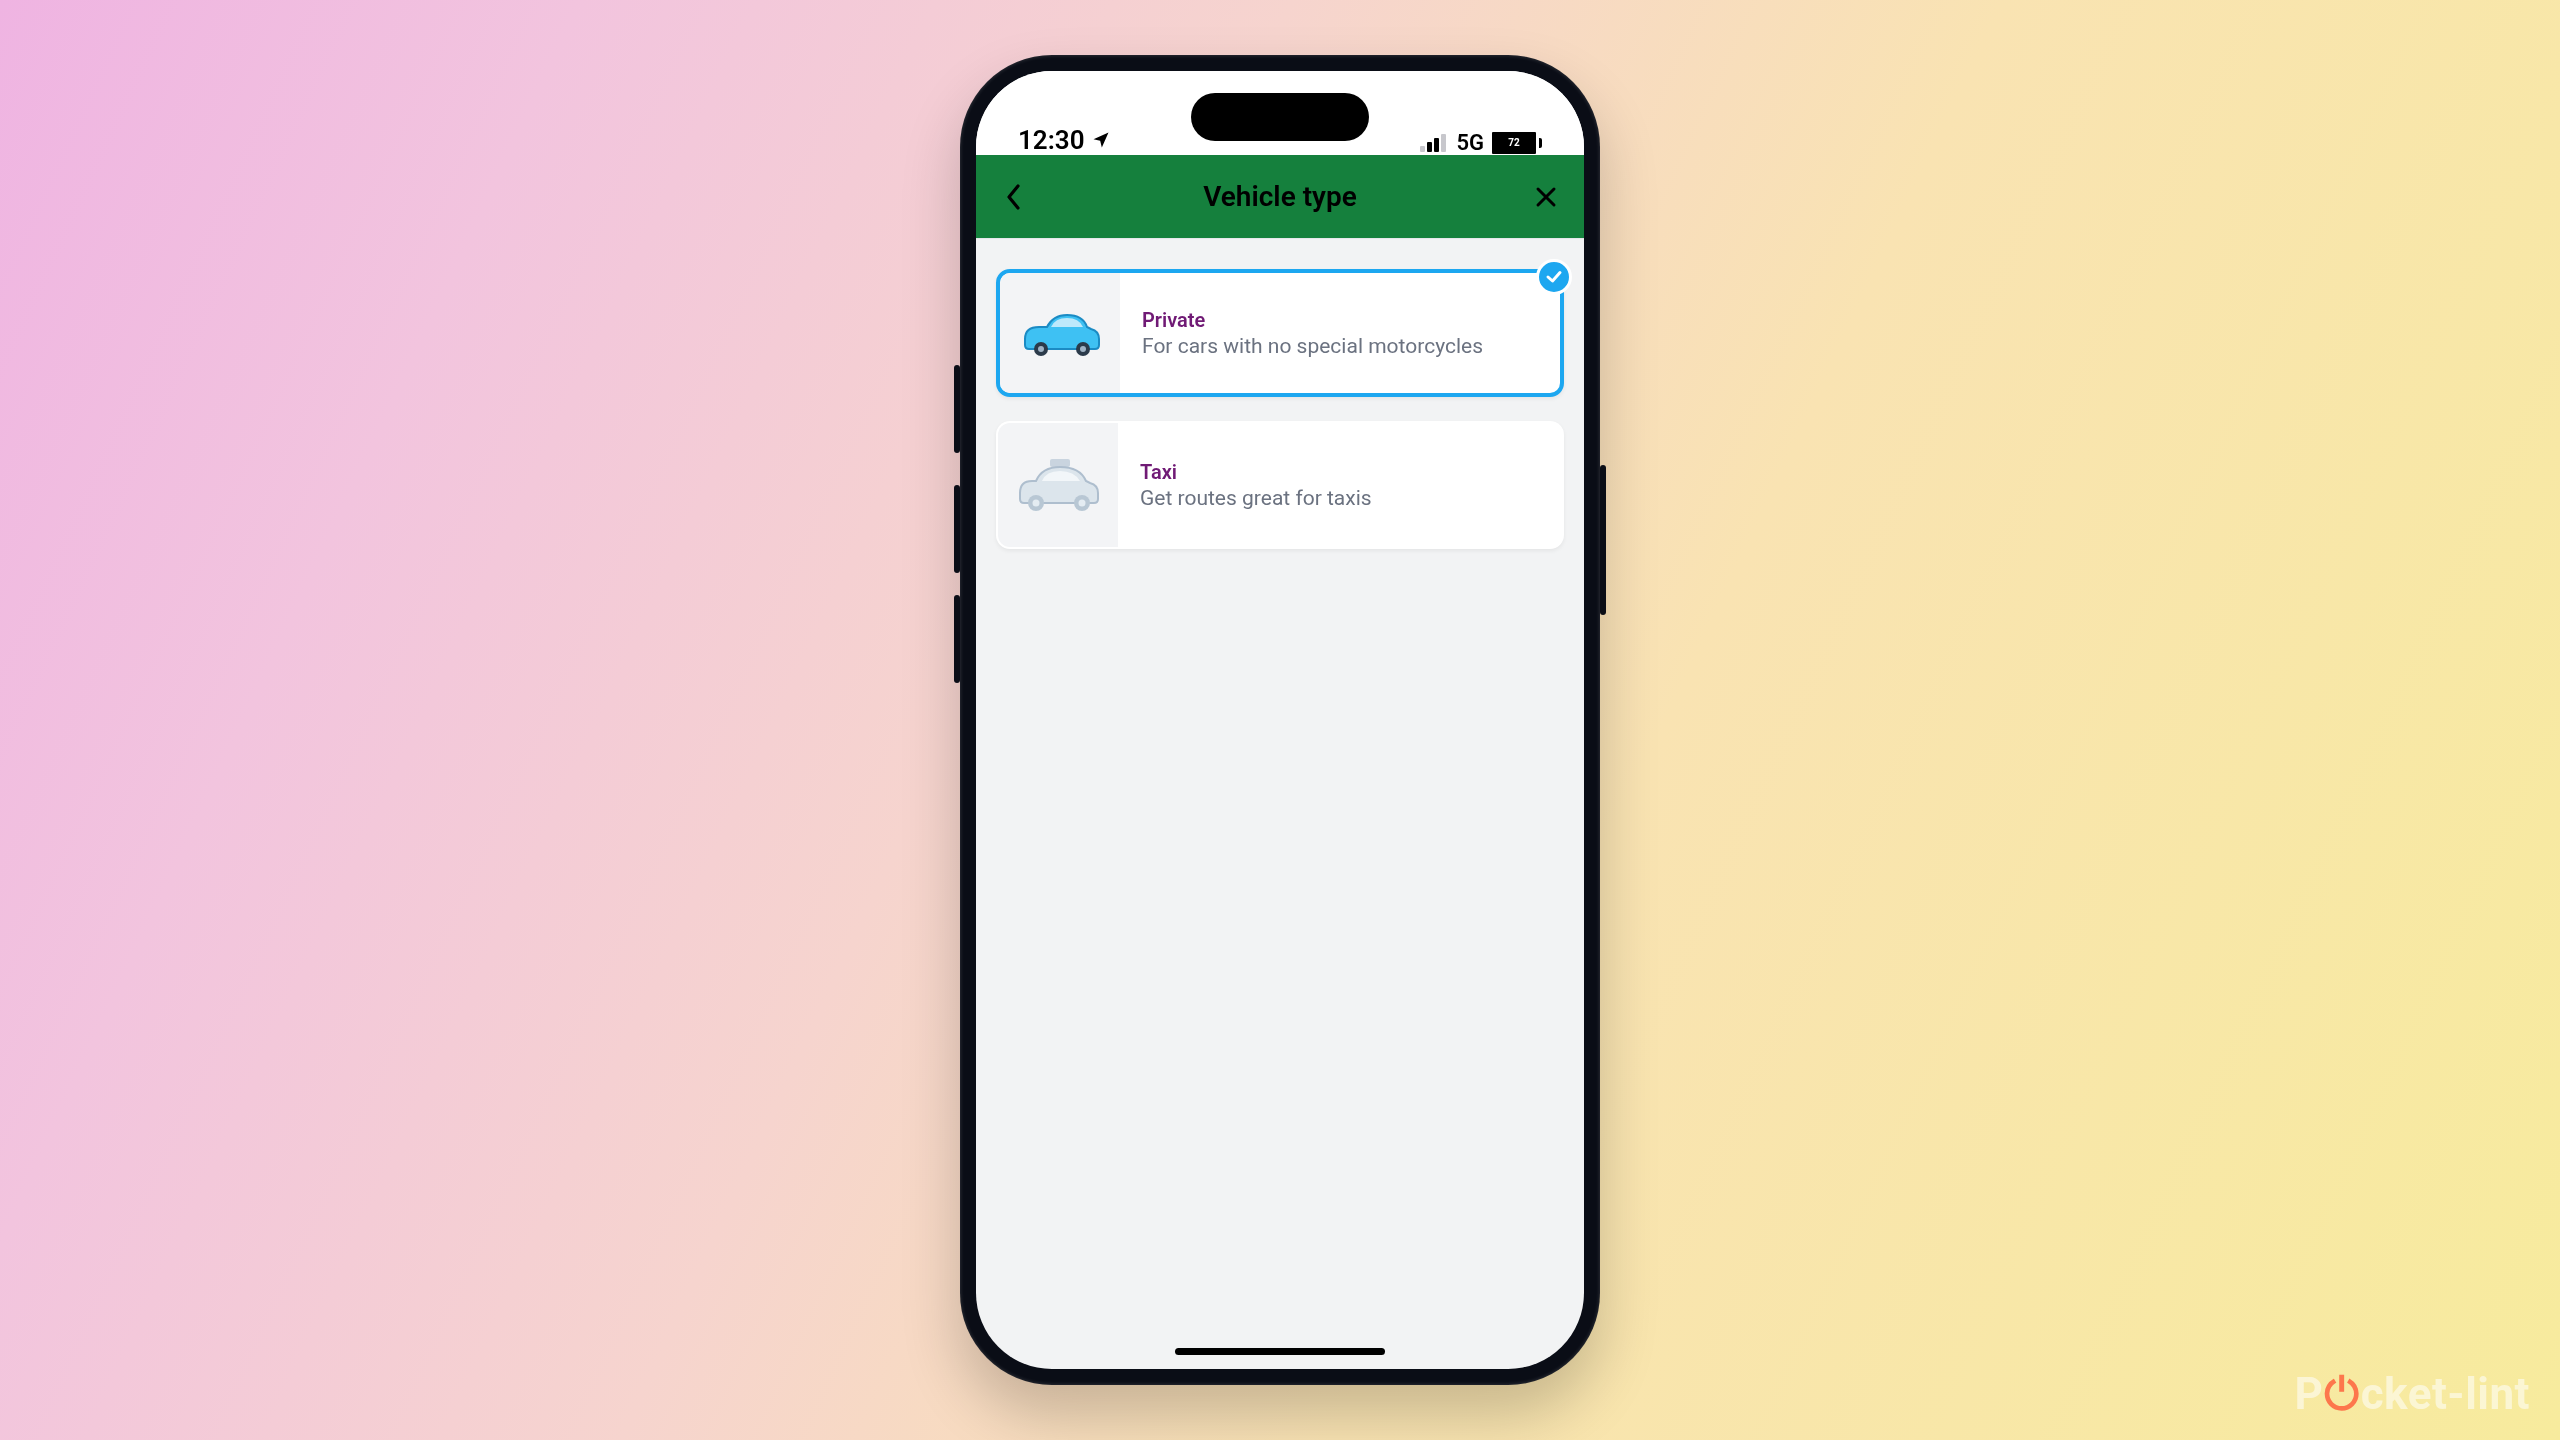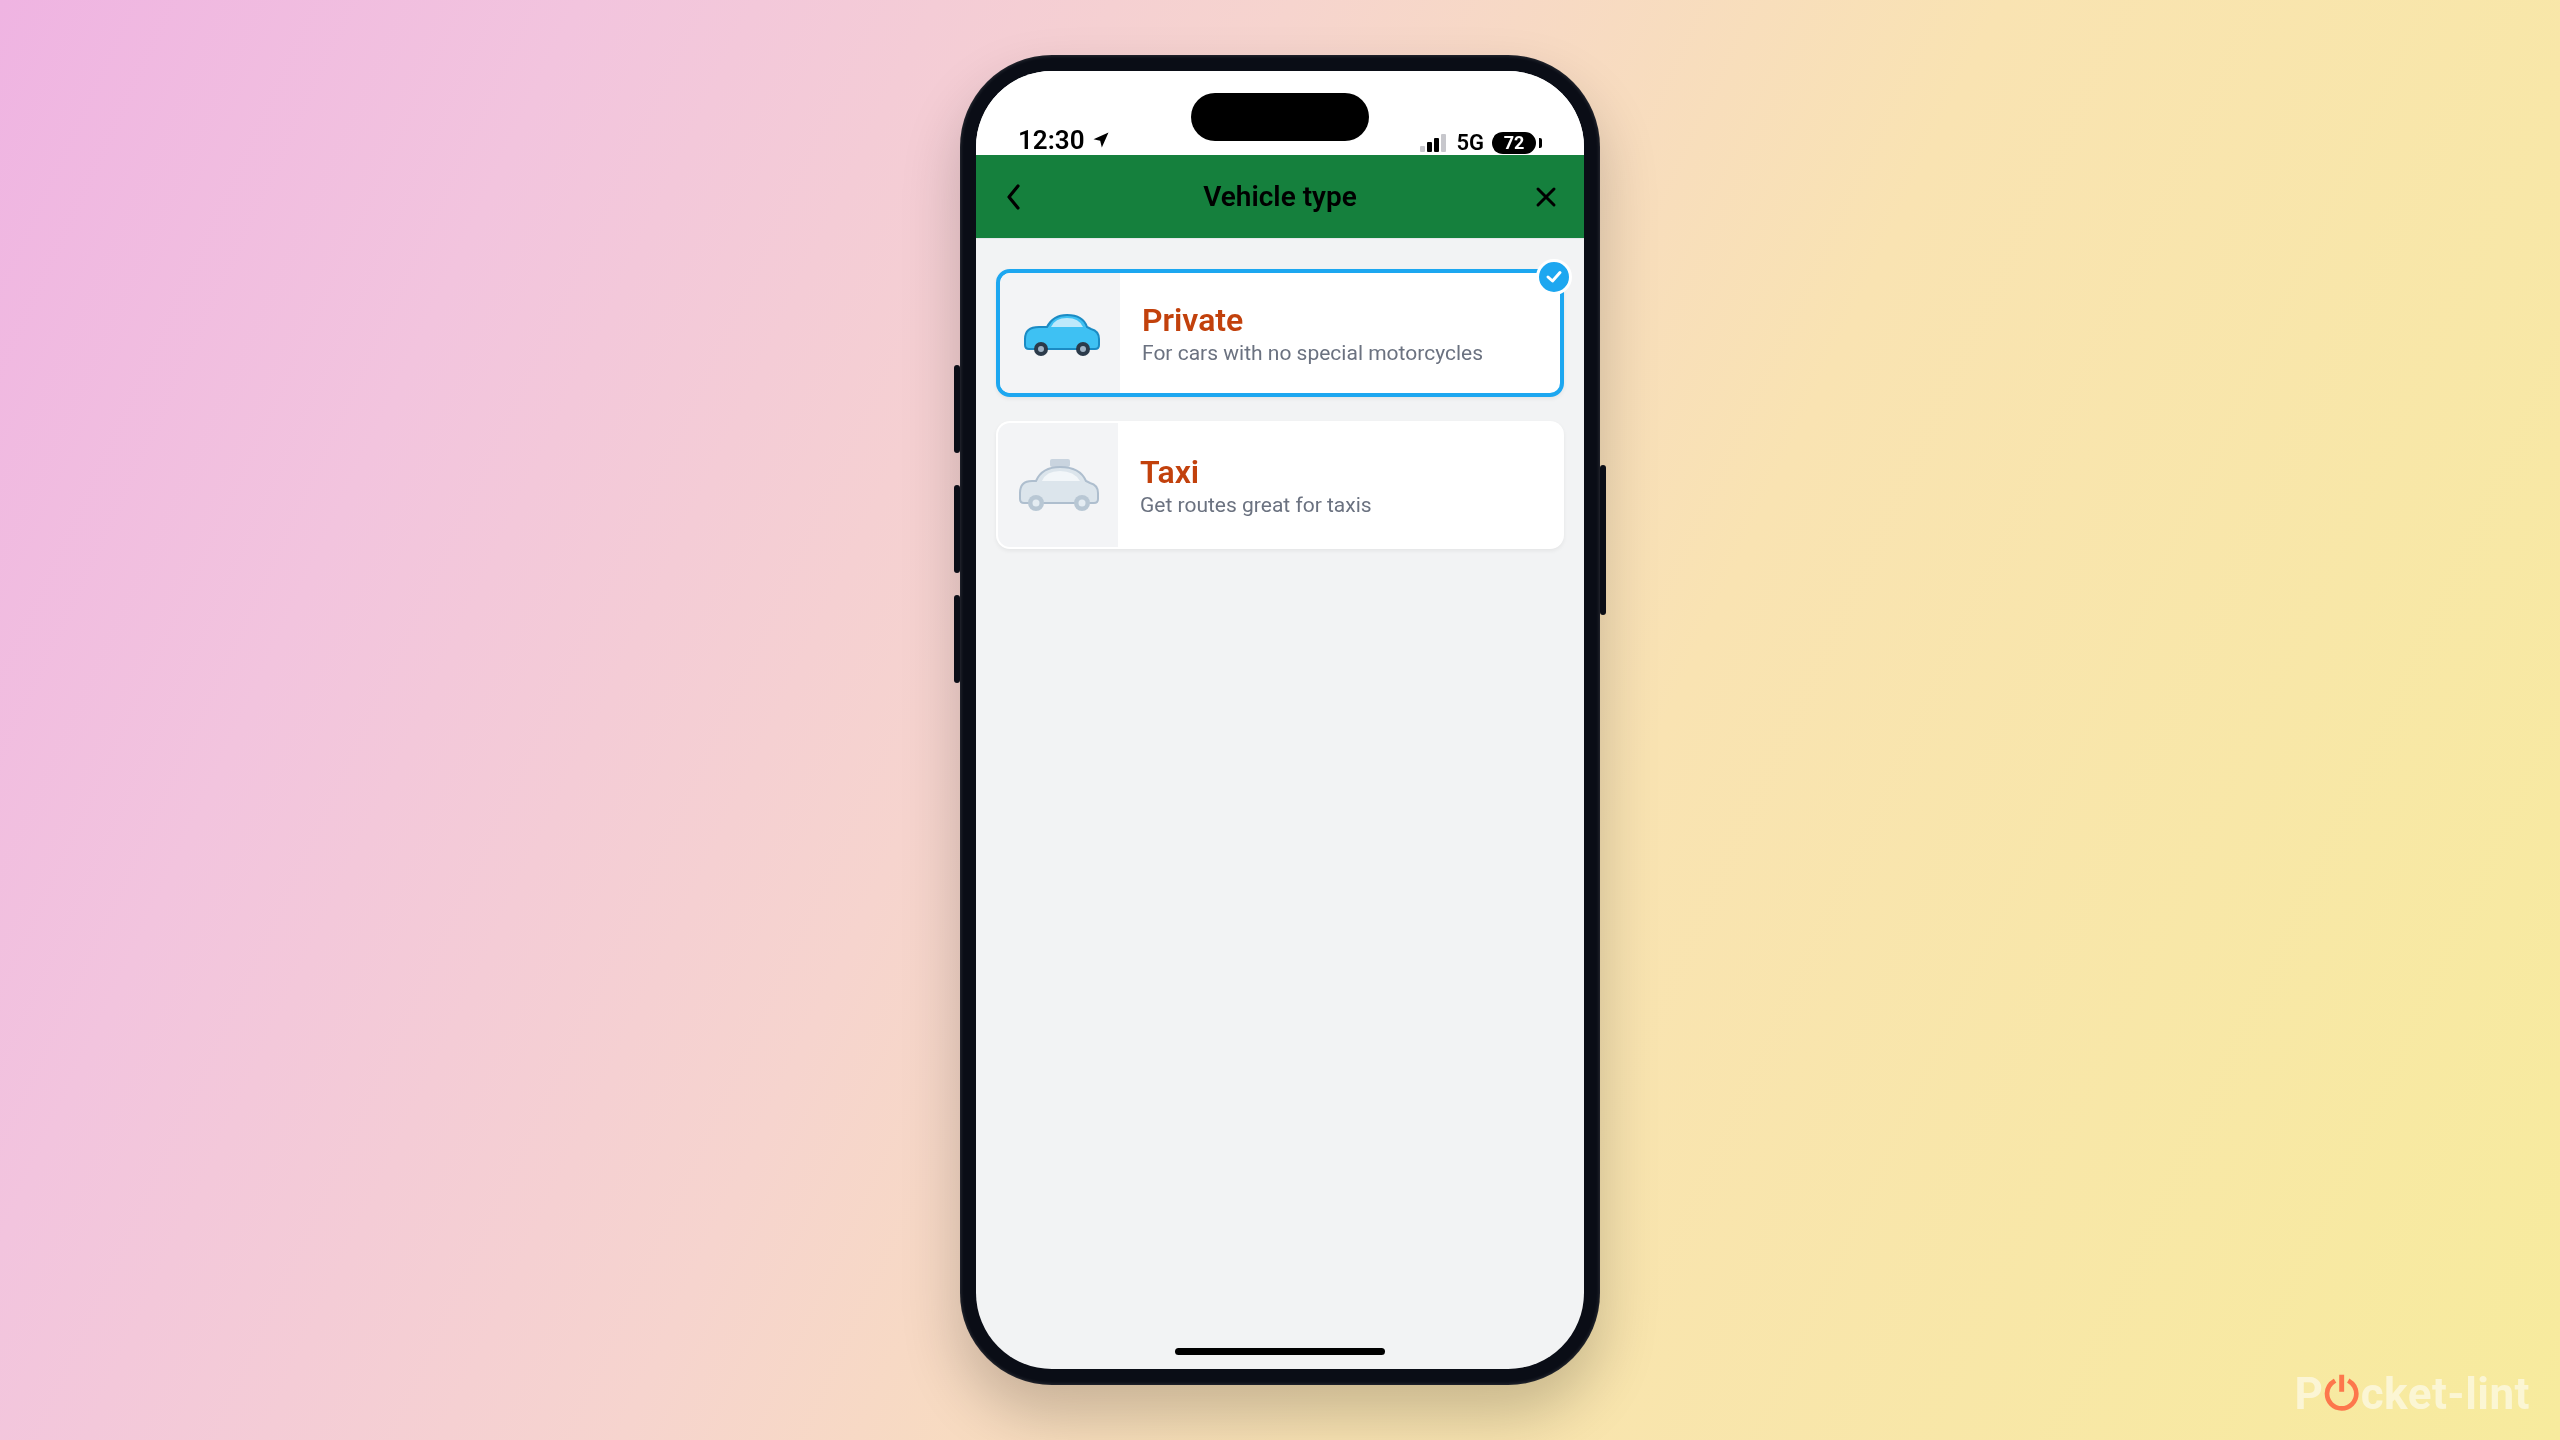--- a/index.html
+++ b/index.html
@@ -81,23 +81,23 @@
     font-weight:600;
     background:#FFFFFF;
   }
   .sb-left{display:flex;align-items:center;gap:6px;font-size:26px;}
   .sb-right{display:flex;align-items:center;gap:8px;font-size:22px;font-weight:600;margin-top:32px;}
   .sb-right svg{display:block;}
   .battery{
     display:flex;align-items:center;gap:3px;
   }
   .batt-body{
-    width:44px;height:22px;border:2px solid #000;border-radius:11px;
+    width:44px;height:22px;border:2px solid #000;border-radius:1px;
     position:relative;display:flex;align-items:center;justify-content:center;
-    font-size:18px;font-weight:700;background:#000;color:#fff;
+    font-size:10px;font-weight:700;background:#000;color:#fff;
   }
   .batt-body::before{
     content:"";position:absolute;left:0;top:0;bottom:0;
     width:72%;background:#000;border-radius:4px;
   }
   .batt-body span{position:relative;z-index:1;}
   .batt-tip{width:3px;height:10px;background:#000;border-radius:0 2px 2px 0;}
   
   .nav{
     height:84px;
@@ -143,21 +143,21 @@
     background:var(--icon-box);
     border-radius:12px 0 0 12px;
     display:flex;align-items:center;justify-content:center;
   }
   .card.selected .icon-slot{border-radius:10px 0 0 10px;}
   .card .txt{
     flex:1;
     display:flex;flex-direction:column;justify-content:center;
     padding:0 22px;gap:2px;
   }
-  .card .title{font-size:32px;font-weight:600;color:#c2410c;}
+  .card .title{font-size:20px;font-weight:600;color:#701a75;}
   .card .sub{font-size:21px;color:var(--muted);}
   .badge{
     position:absolute;top:-14px;right:-12px;
     width:36px;height:36px;border-radius:50%;
     background:var(--accent);
     display:flex;align-items:center;justify-content:center;
     border:3px solid #fff;
   }
   
   .home-ind{

